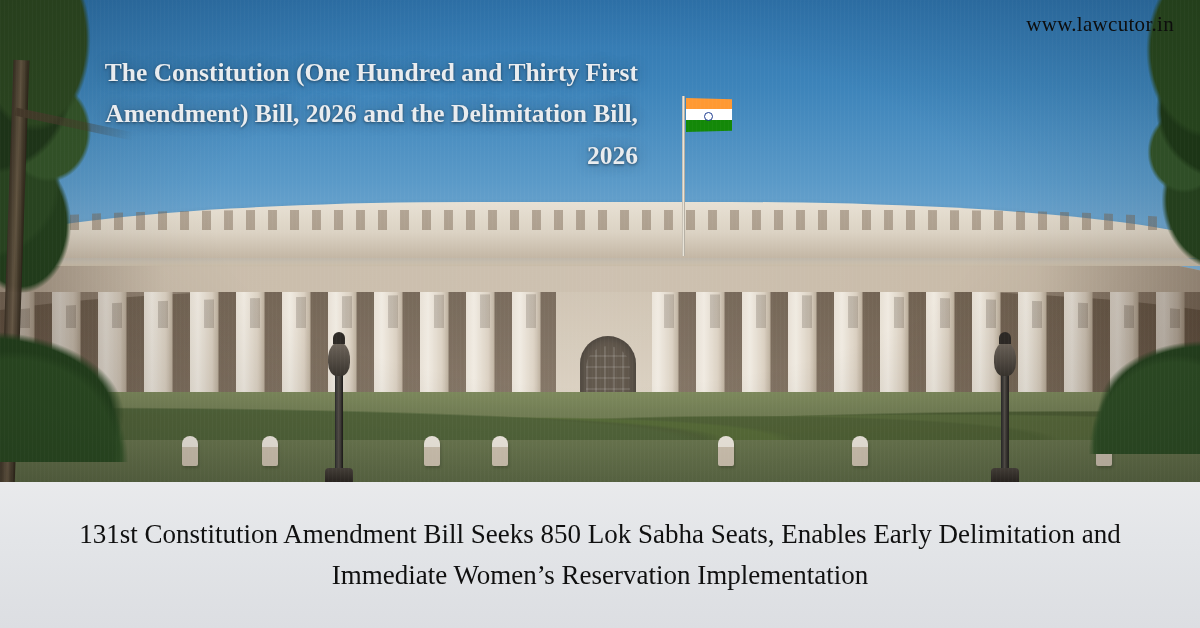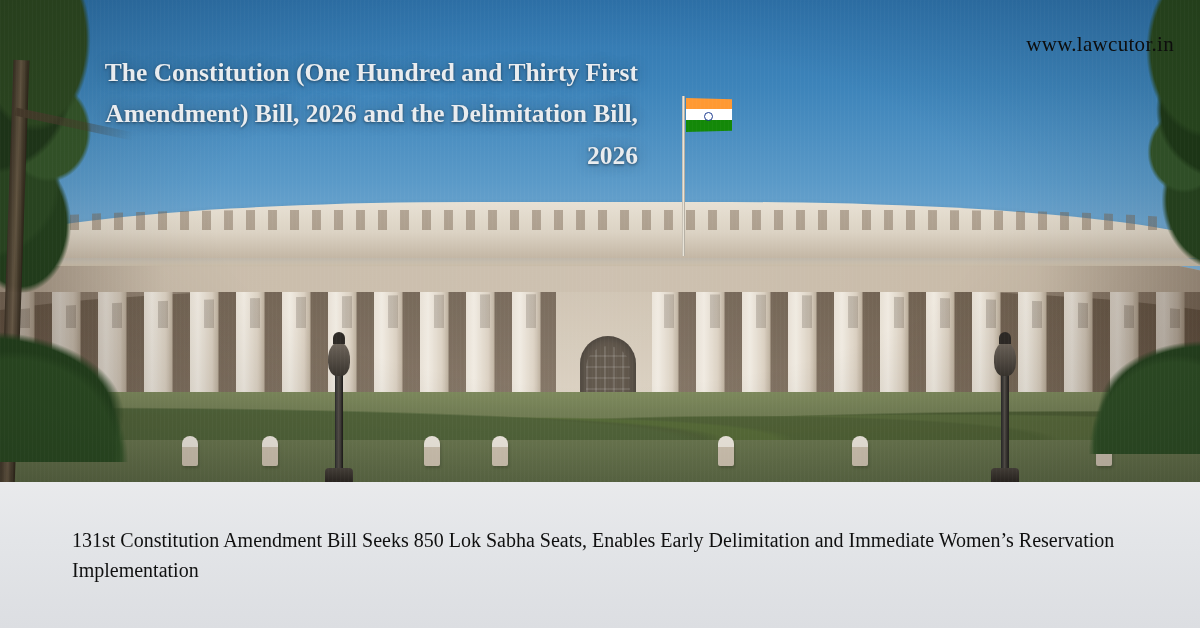--- a/index.html
+++ b/index.html
@@ -377,21 +377,20 @@
   
   .site-url {
     position: absolute;
     right: 26px;
     top: 12px;
     font-family: "Liberation Serif", serif;
     font-size: 21px;
     color: #0d0d0d;
     letter-spacing: .3px;
     white-space: nowrap;
-    margin-top: 20px;
   }
 
   .headline-overlay {
     position: absolute;
     left: 78px;
     top: 52px;
     width: 560px;
     text-align: right;
     font-family: "Liberation Serif", serif;
     font-weight: bold;
@@ -408,22 +407,23 @@
     top: 482px;
     width: 1200px;
     height: 146px;
     background: linear-gradient(to bottom, #e9eaec 0%, #e3e5e8 40%, #dcdee2 100%);
     display: flex;
     align-items: center;
     justify-content: center;
     padding: 0 72px;
   }
   .caption-text {
+    text-align: center;
     font-family: "Liberation Serif", serif;
-    font-size: 20px;
+    font-size: 27px;
     line-height: 1.52;
     color: #101010;
   }
 </style>
 </head>
 <body>
 
 <div class="poster">
 
   <div class="photo">

